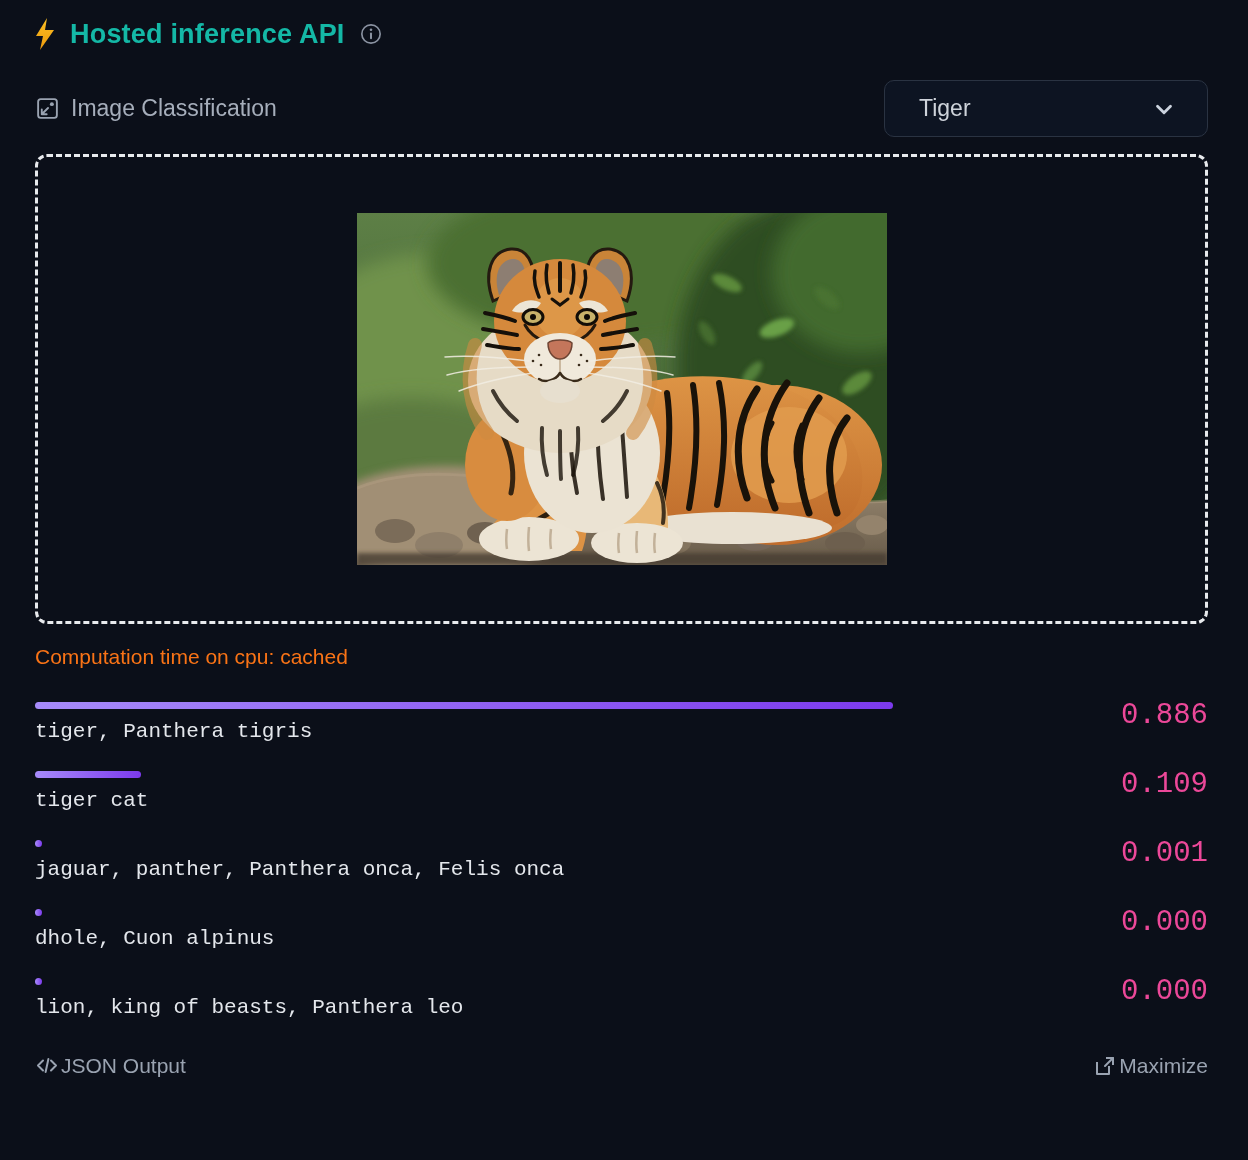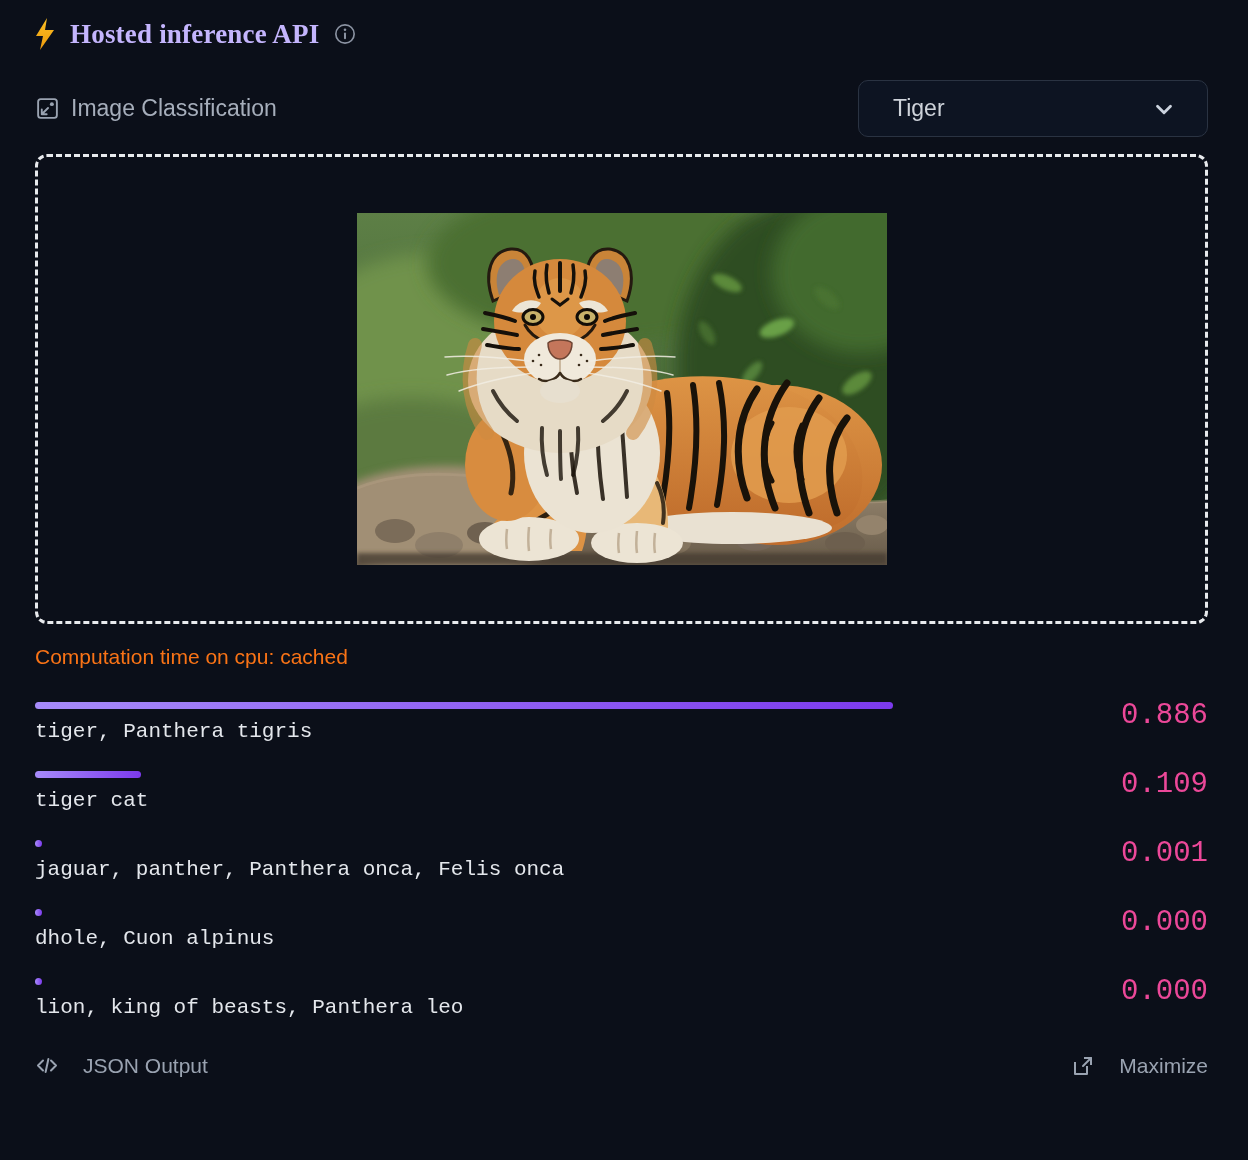--- a/index.html
+++ b/index.html
@@ -8,30 +8,30 @@
     background:#0b0f19;
     font-family:"Liberation Sans", sans-serif;
     color:#e9ebee;
     overflow:hidden;
   }
   .widget { padding:16px 40px 0 35px; }
 
   
   .hdr { display:flex; align-items:center; gap:13px; margin-top:2px; }
   .hdr .bolt { width:22px; height:32px; display:block; }
-  .hdr h1 { font-size:27px; font-weight:700; color:#c4b5fd; letter-spacing:.2px;font-family:Liberation Serif, serif; }
+  .hdr h1 { font-size:27px; font-weight:700; color:#14b8a6; letter-spacing:.2px; }
   .hdr .info { width:22px; height:22px; margin-left:2px; cursor:pointer; }
 
   
   .task-row { display:flex; align-items:center; justify-content:space-between; margin-top:30px;gap:36px; }
   .task-left { display:flex; align-items:center; gap:11px; }
   .task-left svg { width:25px; height:25px; }
   .task-label { font-size:23px; color:#a6aebb; }
   .example-select {
-    width:350px; height:57px; display:flex; align-items:center; justify-content:space-between;
+    width:324px; height:57px; display:flex; align-items:center; justify-content:space-between;
     padding:0 30px 0 34px; background:#0d1422; border:1px solid #2a3342; border-radius:10px;
     cursor:pointer;
   }
   .example-select .val { font-size:23px; color:#ced3da; }
   .example-select svg { width:26px; height:26px; }
 
   
   .dropzone {
     margin-top:17px; height:470px; border:3px dashed #e8eaed; border-radius:12px;
     display:flex; align-items:center; justify-content:center; cursor:pointer;
@@ -48,21 +48,21 @@
   .bar {
     height:7px; border-radius:4px; min-width:7px;
     background:linear-gradient(to right,#a78bfa,#7c3aed);
   }
   .mono { font-family:"Liberation Mono","DejaVu Sans Mono",monospace; }
   .class-label { margin-top:11px; font-size:21px; color:#e4e7ec; white-space:nowrap; }
   .score-value { width:130px; text-align:right; font-size:29px; color:#ec4899; margin-top:-3px; }
 
   
   .ftr { display:flex; align-items:center; justify-content:space-between; margin-top:35px; }
-  .ftr-btn { display:flex; align-items:center; gap:24px; color:#9aa3b1; font-size:21px; cursor:pointer; }
+  .ftr-btn { display:flex; align-items:center; gap:2px; color:#9aa3b1; font-size:21px; cursor:pointer; }
   .ftr-btn svg { width:24px; height:24px; }
 </style>
 </head>
 <body>
 
 <div class="widget">
 
   <div class="hdr">
     <svg class="bolt" viewBox="0 0 22 32">
       <defs>

